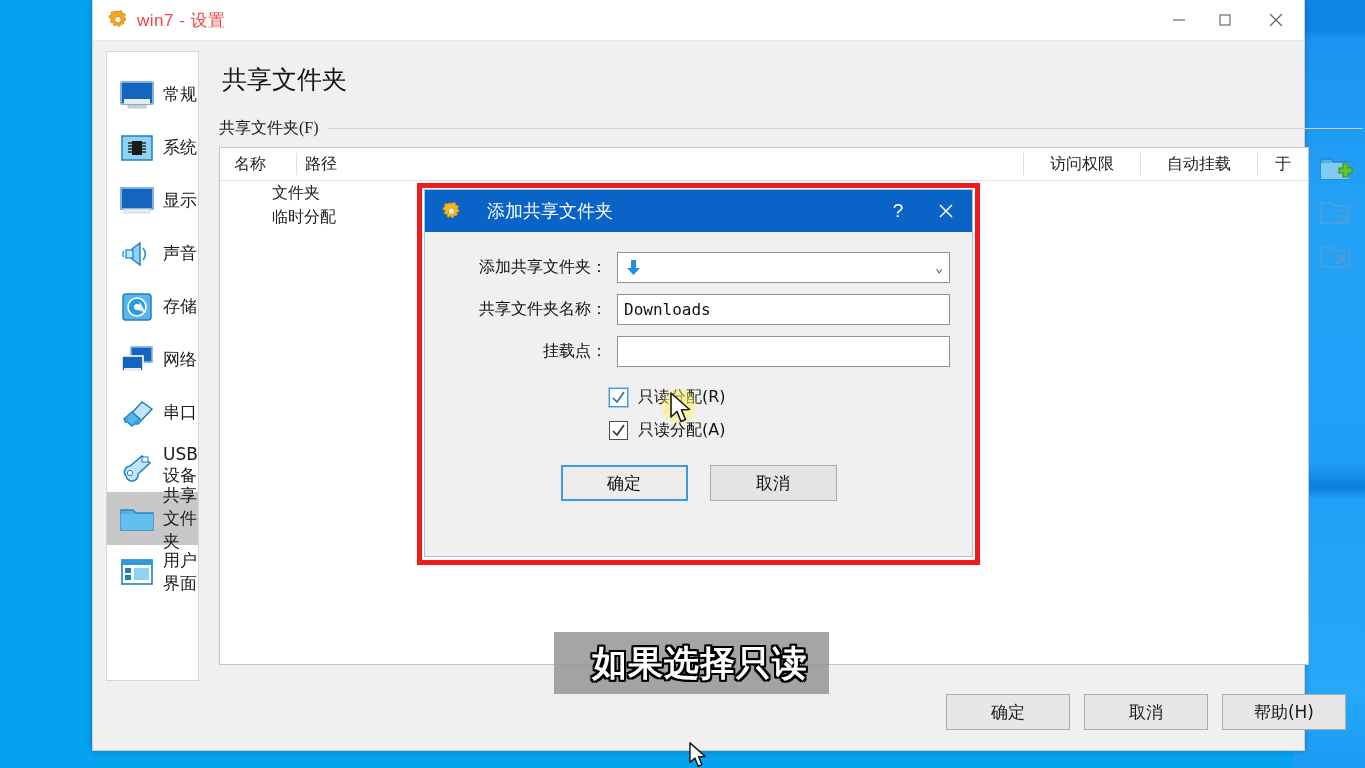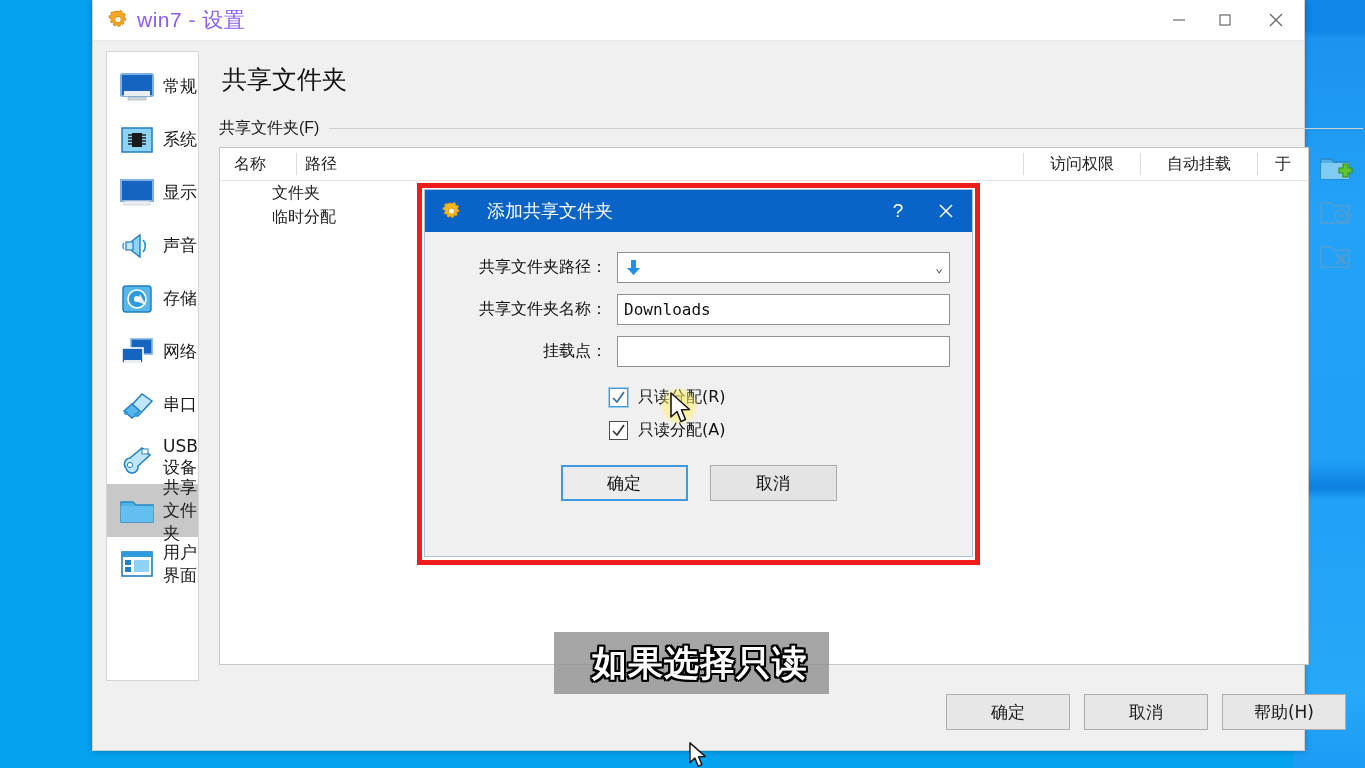--- a/index.html
+++ b/index.html
@@ -22,54 +22,54 @@
   #window{
     position:absolute;left:92px;top:0;width:1211px;height:750px;
     background:#f0f0f0;border:1px solid #cfcfcf;border-top:none;
     box-shadow:0 0 6px rgba(0,0,0,.25);
   }
   #titlebar{
     height:40px;background:#ffffff;display:flex;align-items:center;
     border-bottom:1px solid #e8e8e8;
   }
   .title-gear{margin-left:14px;margin-right:8px;flex:0 0 auto;display:block;}
-  #title-text{font-size:21px;color:#8b5cf6;letter-spacing:.5px;}
+  #title-text{font-size:17px;color:#ef4444;letter-spacing:.5px;}
   .win-controls{margin-left:auto;display:flex;height:40px;}
   .win-btn{
     width:46px;height:40px;display:flex;align-items:center;justify-content:center;
     color:#6b6b6b;font-size:14px;
   }
   .win-btn.close{width:56px;}
   .win-btn svg{display:block;}
   
   #content{display:flex;height:709px;}
   #sidebar{
     width:190px;margin:10px 0 0 13px;height:630px;
     background:#fff;border:1px solid #d6d6d6;box-sizing:border-box;
-    padding-top:8px;
+    padding-top:16px;
   }
   .side-item{
     height:53px;display:flex;align-items:center;padding-left:8px;box-sizing:border-box;
   }
   .side-item.selected{background:#c8c8c8;}
   .side-icon{width:44px;flex:0 0 44px;display:flex;align-items:center;justify-content:center;}
   .side-label{font-size:17px;color:#1b1b1b;margin-left:4px;
     font-family:"DejaVu Sans","Liberation Sans",sans-serif;}
   
   #pane{flex:1;position:relative;padding:0 0 0 20px;}
   #page-title{
     font-size:25px;color:#111;margin:22px 0 0 3px;
     font-family:"DejaVu Sans","Liberation Sans",sans-serif;font-weight:normal;
   }
   #group{
     margin:22px 3px 0 0;position:relative;width:1144px;
   }
   .group-head{display:flex;align-items:center;gap:10px;}
   .group-head .glabel{font-size:16px;color:#1b1b1b;white-space:nowrap;
-    font-family:Liberation Sans, sans-serif;}
+    font-family:Liberation Serif, serif;}
   .group-head .gline{flex:1;height:1px;background:#d0d0d0;}
   #list-wrap{display:flex;margin-top:8px;}
   #list{
     flex:1;background:#fff;border:1px solid #c6c6c6;height:518px;box-sizing:border-box;
     position:relative;overflow:hidden;
   }
   #list-header{
     display:flex;height:32px;align-items:center;border-bottom:1px solid #e3e3e3;
     background:#fff;
   }
@@ -407,21 +407,21 @@
             <line x1="3" y1="3" x2="15" y2="15" stroke="#fff" stroke-width="1.5"></line>
             <line x1="15" y1="3" x2="3" y2="15" stroke="#fff" stroke-width="1.5"></line>
           </svg>
       </div>
     </div>
   </div>
 
   <div id="dlg-body">
 
     <div class="frow">
-      <span class="flabel">共享文件夹路径：</span>
+      <span class="flabel">添加共享文件夹：</span>
       <div class="fctrl">
         <svg class="arrow-dl" width="15" height="17" viewBox="0 0 15 17">
           <path d="M5 1 h5 v8 h4 l-6.5 7 L1 9 h4 z" fill="#1e90e8"></path>
         </svg>
         <span class="chev">⌄</span>
       </div>
     </div>
 
     <div class="frow">
       <span class="flabel">共享文件夹名称：</span>

